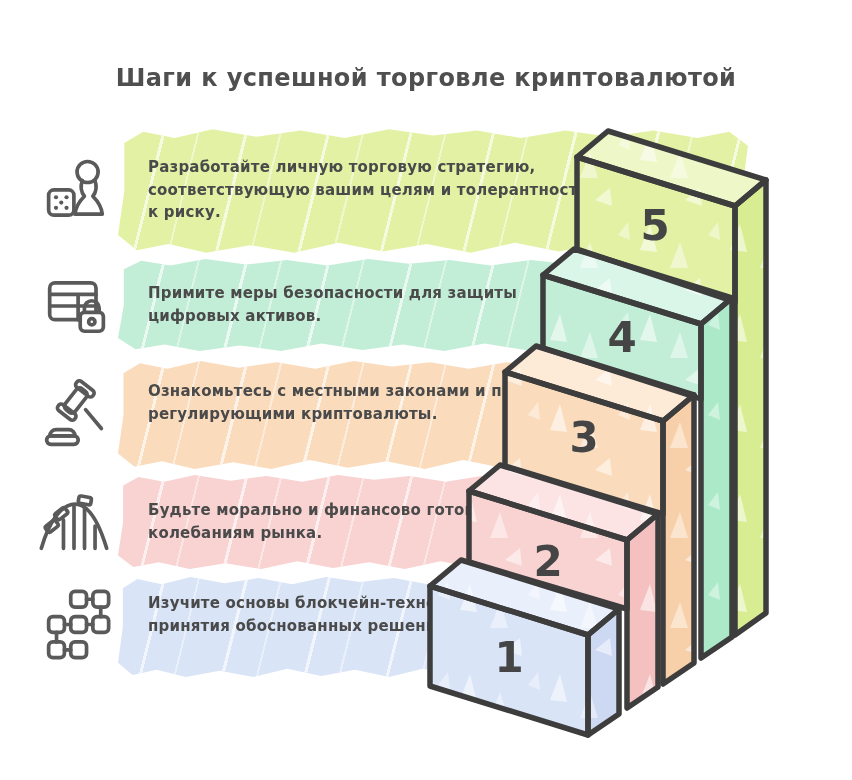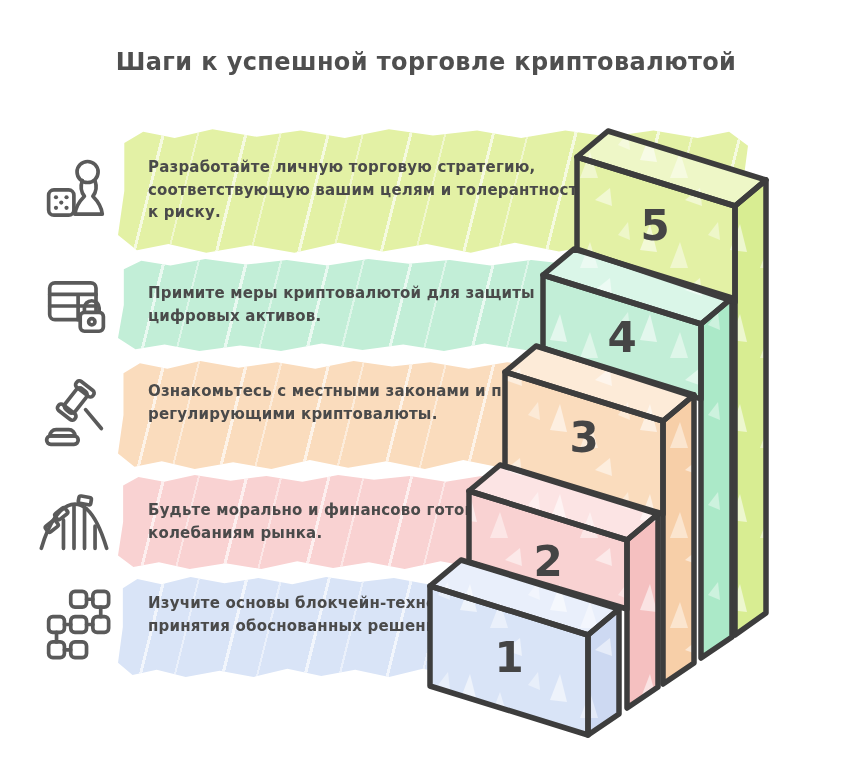--- a/index.html
+++ b/index.html
@@ -1,21 +1,21 @@
 <!DOCTYPE html>
 <html><head>
 <meta charset="utf-8">
 <style>
   html,body{margin:0;padding:0;}
   body{
     width:852px;height:780px;background:#ffffff;position:relative;overflow:hidden;
     font-family:"DejaVu Sans","Liberation Sans",sans-serif;
   }
   .page-title{
-    position:absolute;left:0;top:32px;width:852px;text-align:center;
+    position:absolute;left:0;top:48px;width:852px;text-align:center;
     font-size:24px;font-weight:bold;color:#4f4f4f;letter-spacing:.4px;
   }
   .row{position:absolute;left:0;}
   .band{
     position:absolute;left:118px;top:0;
     background-image:repeating-linear-gradient(104deg,
       rgba(255,255,255,0) 0 44px, rgba(255,255,255,.65) 44px 47px,
       rgba(255,255,255,0) 47px 78px, rgba(255,255,255,.45) 78px 80px);
     clip-path:polygon(1% 12%,4% 3%,9% 8%,15% 1%,22% 7%,29% 2%,36% 8%,43% 1%,
       50% 6%,57% 2%,64% 8%,71% 2%,78% 7%,85% 2%,92% 8%,97% 3%,100% 14%,
@@ -60,21 +60,21 @@
   <div class="band" style="top: 258px; width: 582px; height: 94px; background-color: rgb(194, 238, 215);"></div>
   <div class="icon-box" style="left:36px;top:266px;">
     <svg viewBox="0 0 76 76">
       <rect class="icon-stroke" x="13" y="16" width="44" height="35" rx="5"></rect>
       <path class="icon-stroke" d="M13 27 H57 M13 38 H57 M40 27 V51"></path>
       <path class="icon-stroke" d="M46 44 v-4 a7 7 0 0 1 14 0 v4"></path>
       <rect class="icon-white" x="42" y="44" width="22" height="18" rx="4"></rect>
       <circle class="icon-stroke" cx="53" cy="53" r="3"></circle>
     </svg>
   </div>
-  <p class="step-text" style="top:282px;">Примите меры криптовалютой для защиты цифровых активов.</p>
+  <p class="step-text" style="top:282px;">Примите меры безопасности для защиты цифровых активов.</p>
 </div>
 
 <div class="row">
   <div class="band" style="top: 360px; width: 548px; height: 110px; background-color: rgb(250, 220, 189);"></div>
   <div class="icon-box" style="left:34px;top:378px;">
     <svg viewBox="0 0 76 76">
       <g transform="rotate(38 40 21)">
         <rect class="icon-stroke" x="34" y="9" width="12" height="25" rx="4"></rect>
         <rect class="icon-stroke" x="30" y="4" width="20" height="7" rx="3"></rect>
         <rect class="icon-stroke" x="30" y="32" width="20" height="7" rx="3"></rect>

